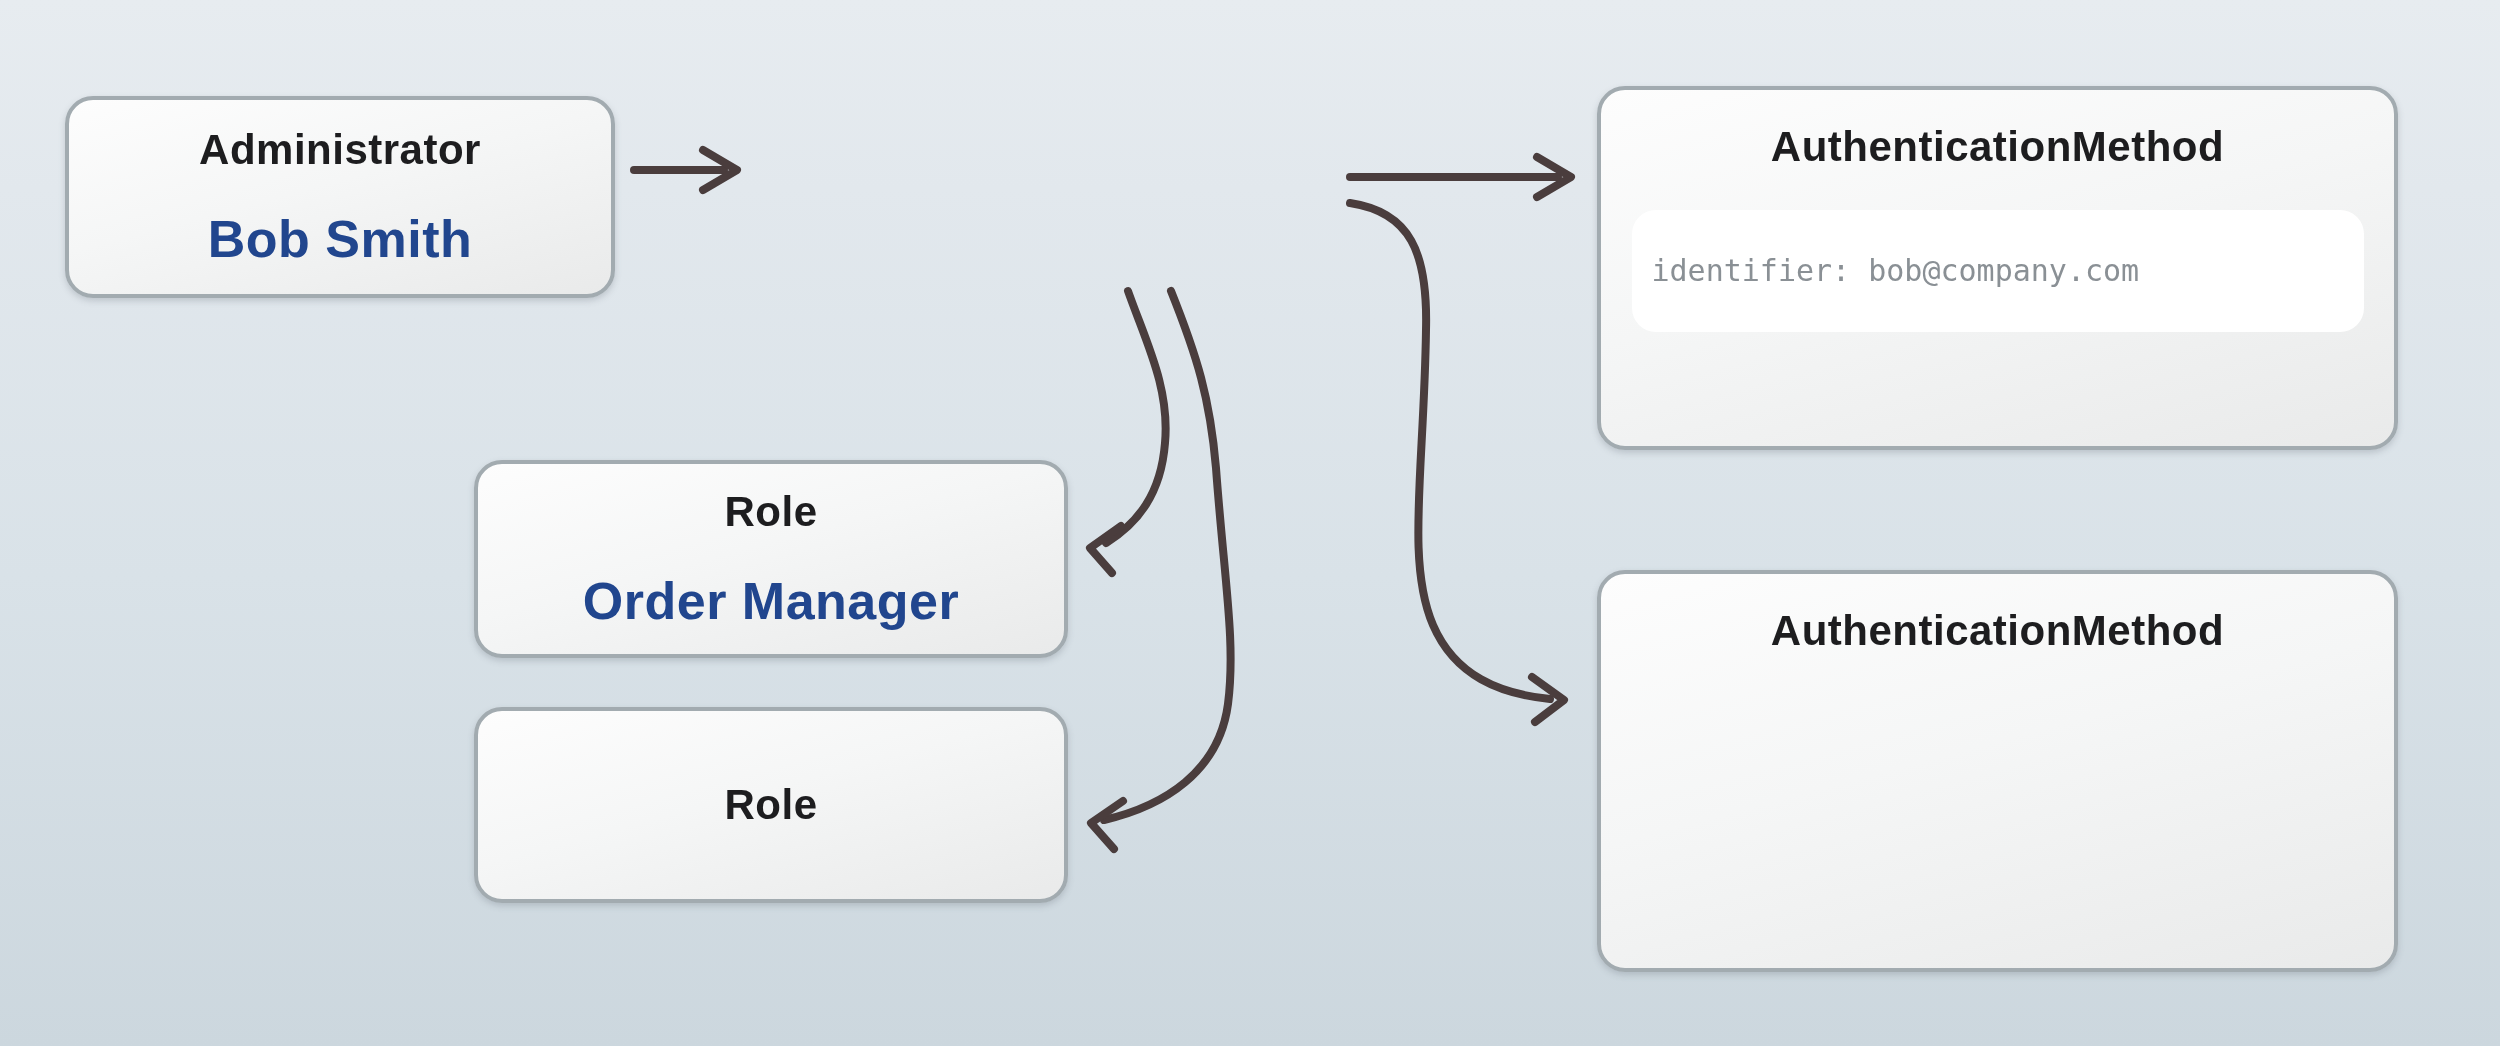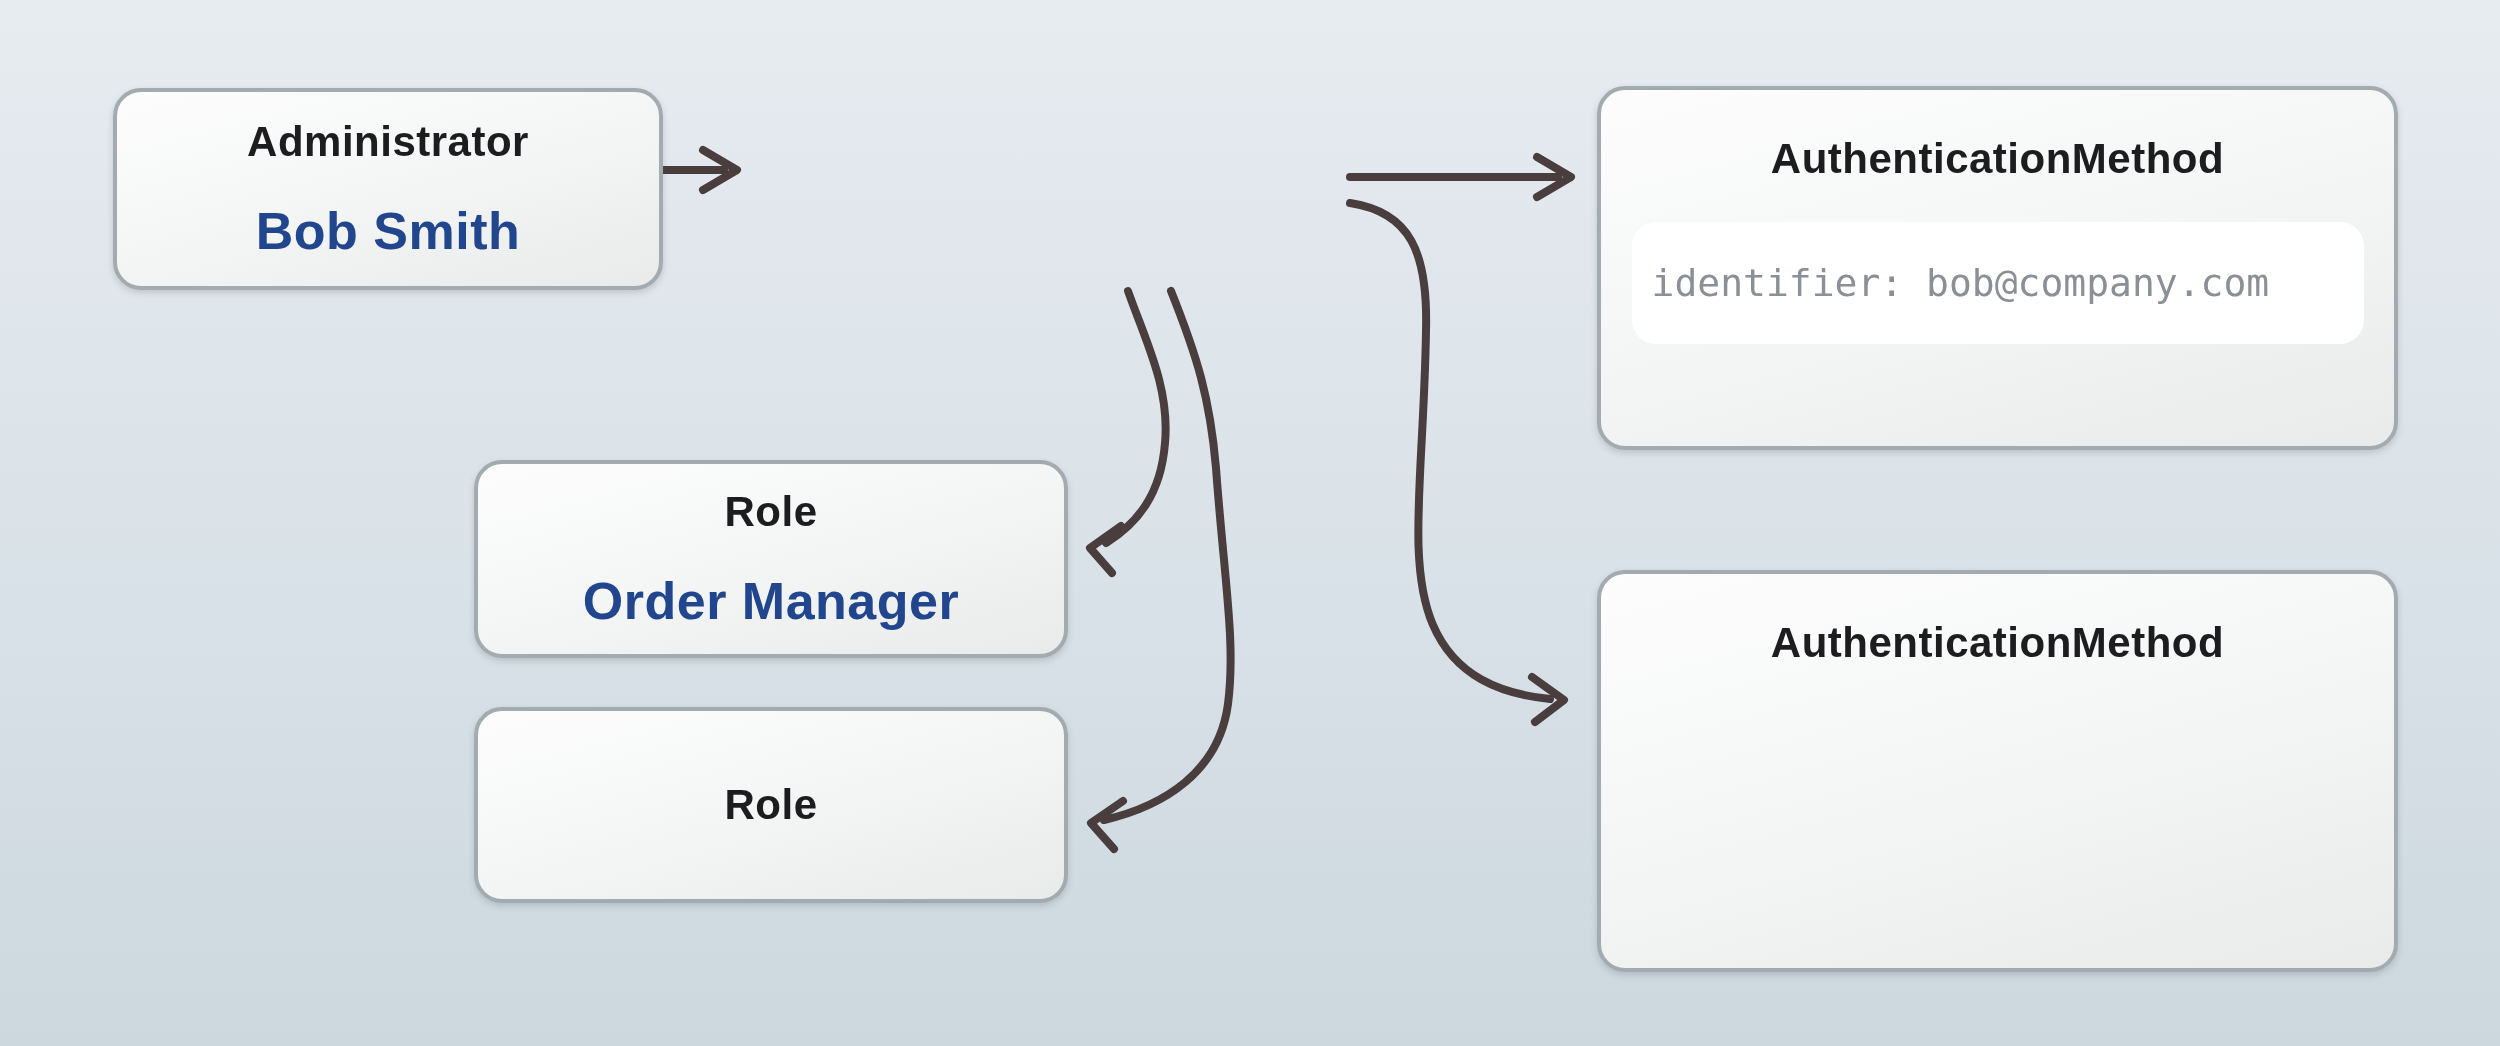--- a/index.html
+++ b/index.html
@@ -42,21 +42,21 @@
     border:4px solid var(--node-border);
     border-radius:28px;
     background:linear-gradient(165deg, var(--node-grad-top) 0%, #f5f6f6 45%, var(--node-grad-bottom) 100%);
     box-shadow:0 3px 6px rgba(90,100,110,0.25);
     display:flex;
     flex-direction:column;
     align-items:center;
     text-align:center;
   }
   .node.simple{justify-content:center;gap:42px;}
-  .node.detailed{justify-content:flex-start;padding-top:48px;gap:42px;}
+  .node.detailed{justify-content:flex-start;padding-top:36px;gap:42px;}
   .node-title{
     font-size:42px;
     font-weight:700;
     line-height:1;
     color:var(--title-color);
     letter-spacing:0.5px;
   }
   .node-subtitle{
     font-size:52px;
     font-weight:700;
@@ -72,27 +72,27 @@
     border-radius:24px;
     display:flex;
     flex-direction:column;
     justify-content:center;
     gap:15px;
     padding-left:20px;
     text-align:left;
   }
   .prop-line{
     font-family:"DejaVu Sans Mono", monospace;
-    font-size:38px;
+    font-size:30px;
     line-height:1;
     color:var(--prop-text);
     white-space:pre;
   }
   
-  .n-admin   {left:65px;  top:88px;  width:550px; height:202px;margin-left:48px;}
+  .n-admin   {left:65px;  top:96px;  width:550px; height:202px;}
   .n-user    {left:755px; top:87px;  width:593px; height:201px;}
   .n-native  {left:1597px;top:86px;  width:801px; height:364px;}
   .n-order   {left:474px; top:460px; width:594px; height:198px;}
   .n-customer{left:474px; top:707px; width:594px; height:196px;}
   .n-external{left:1597px;top:570px; width:801px; height:402px;}
 </style>
 </head>
 <body>
 
 <div class="stage">

